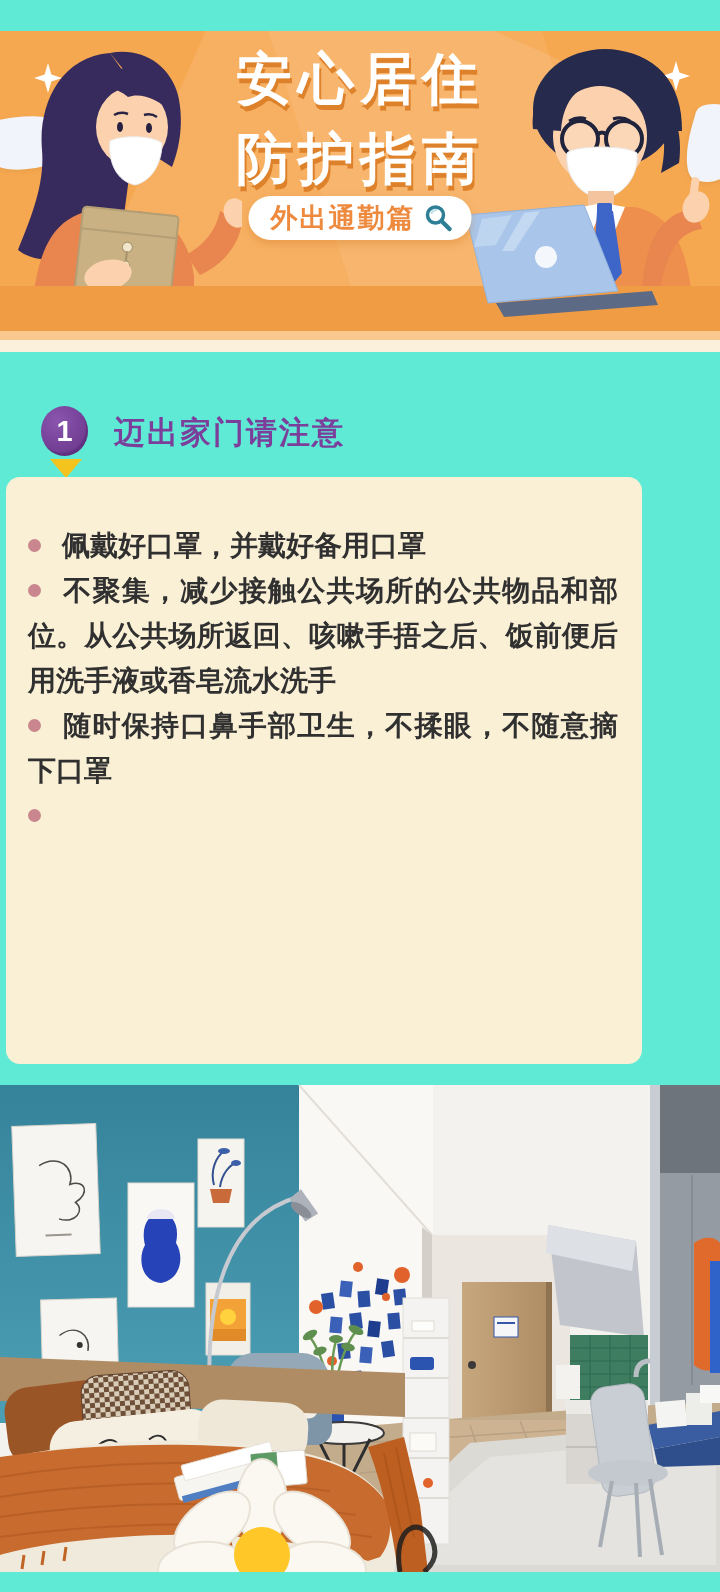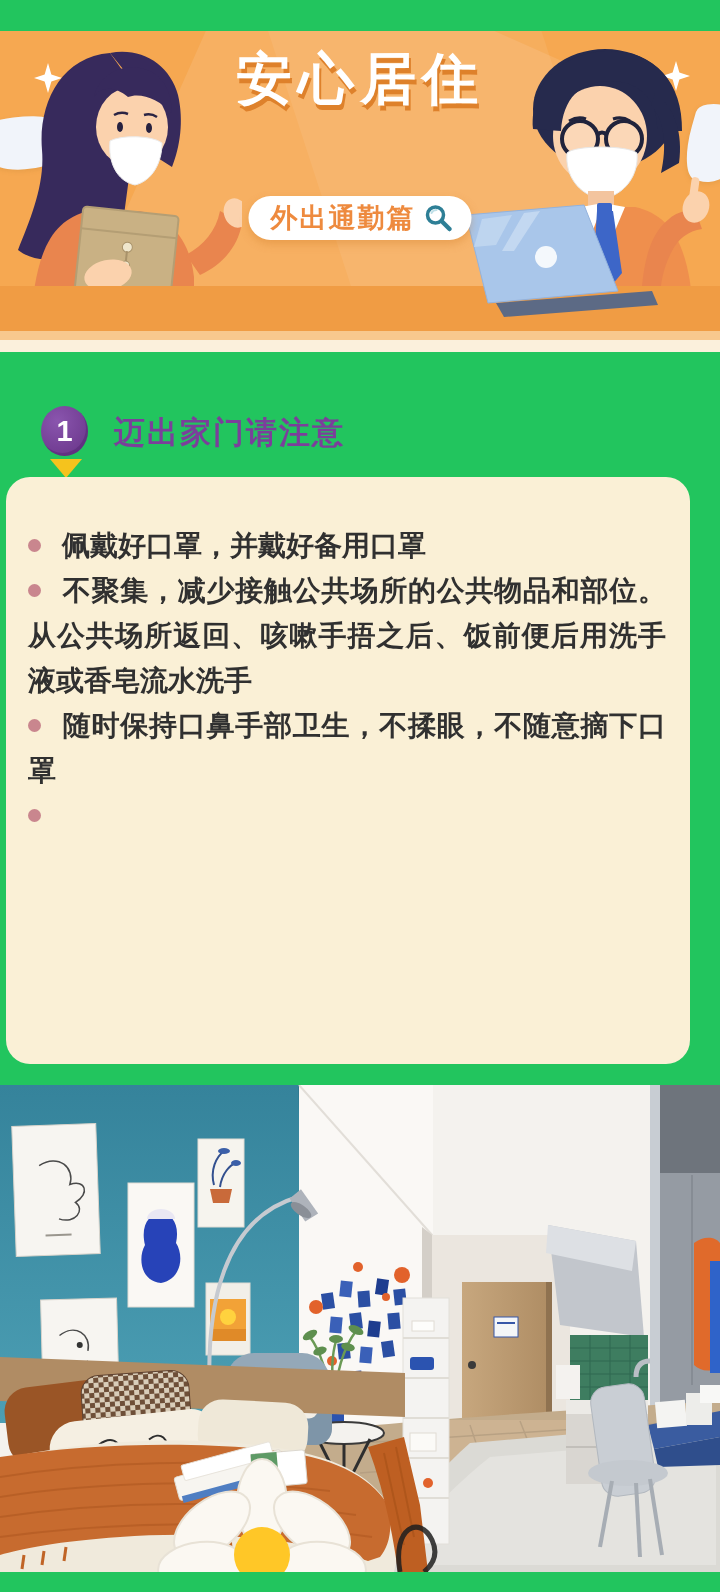--- a/index.html
+++ b/index.html
@@ -1,17 +1,17 @@
 <!DOCTYPE html>
 <html><head>
 <meta charset="utf-8">
 <style>
   html,body{margin:0;padding:0;}
   body{font-family:"Liberation Sans","DejaVu Sans",sans-serif;background:#ffffff;}
-  .page{position:relative;width:720px;height:1592px;background:#22c55e;overflow:hidden;margin:0 auto;}
+  .page{position:relative;width:720px;height:1592px;background:#5eead4;overflow:hidden;margin:0 auto;}
 
   
   .banner{position:absolute;left:0;top:31px;width:720px;height:321px;background:#F6A851;overflow:hidden;}
   .ray{position:absolute;background:rgba(255,255,255,0.10);}
   .ray.r1{left:150px;top:-40px;width:420px;height:420px;transform:rotate(24deg);}
   .ray.r2{left:330px;top:-60px;width:260px;height:460px;transform:rotate(-18deg);background:rgba(255,255,255,0.07);}
   .sparkle{position:absolute;background:#ffffff;clip-path:polygon(50% 0,62% 38%,100% 50%,62% 62%,50% 100%,38% 62%,0 50%,38% 38%);}
   .sp1{left:34px;top:32px;width:28px;height:30px;}
   .sp2{left:662px;top:30px;width:28px;height:30px;}
   .paper{position:absolute;background:#F1F4FA;box-shadow:0 2px 4px rgba(190,130,50,.25);}
@@ -34,21 +34,21 @@
   .num-circle{position:absolute;left:41px;top:406px;width:47px;height:50px;border-radius:50%;
     background:radial-gradient(circle at 35% 30%,#8A55AE,#6F3B90 75%);
     box-shadow:inset -2px -3px 0 rgba(60,20,90,.28);
     display:flex;align-items:center;justify-content:center;color:#ffffff;font-size:29px;font-weight:700;}
   .tri{position:absolute;left:50px;top:459px;width:0;height:0;
     border-left:16px solid transparent;border-right:16px solid transparent;border-top:19px solid #F5C31D;}
   .sec-heading{position:absolute;left:114px;top:412px;margin:0;font-size:31px;font-weight:700;
     color:#7B3F9B;letter-spacing:2px;}
 
   
-  .tips-box{position:absolute;left:6px;top:477px;width:684px;height:587px;background:#FAF0D6;border-radius:24px;
+  .tips-box{position:absolute;left:6px;top:477px;width:636px;height:587px;background:#FAF0D6;border-radius:14px;
     box-sizing:border-box;padding:46px 24px 0 22px;}
   .tip{margin:0;font-size:28px;line-height:45px;font-weight:700;color:#303030;text-align:justify;}
   .dot{display:inline-block;width:13px;height:13px;border-radius:50%;background:#C9868E;
     margin-right:21px;transform:translateY(-3px);}
 
   
   .photo{position:absolute;left:0;top:1085px;width:720px;height:487px;overflow:hidden;}
 </style>
 </head>
 <body>
@@ -129,20 +129,21 @@
     <svg class="laptop-wrap" viewBox="0 0 220 118">
       <path d="M44,100 L200,88 L206,102 L52,114 Z" fill="#5C6A85"></path>
       <path d="M14,12 L132,2 L166,88 L36,100 Z" fill="#A9C6EA" stroke="#93B2DC"></path>
       <path d="M30,16 L60,12 L44,42 L22,44 Z" fill="#C2D7F0" opacity="0.85"></path>
       <path d="M72,10 L88,8 L62,48 L50,48 Z" fill="#CFE0F4" opacity="0.7"></path>
       <circle cx="94" cy="54" r="11" fill="#F4F8FC"></circle>
     </svg>
 
     <div class="banner-title">
       <div>安心居住</div>
+      <div>防护指南</div>
     </div>
     <div class="badge">
       <span>外出通勤篇</span>
       <svg width="30" height="30" viewBox="0 0 30 30">
         <circle cx="12" cy="12" r="8" fill="none" stroke="#2E7F96" stroke-width="3.5"></circle>
         <line x1="18" y1="18" x2="26" y2="26" stroke="#2E7F96" stroke-width="4.5" stroke-linecap="round"></line>
         <path d="M8,10 q1.5,-3 5,-3" fill="none" stroke="#BFE0E8" stroke-width="2" stroke-linecap="round"></path>
       </svg>
     </div>
   </div>

